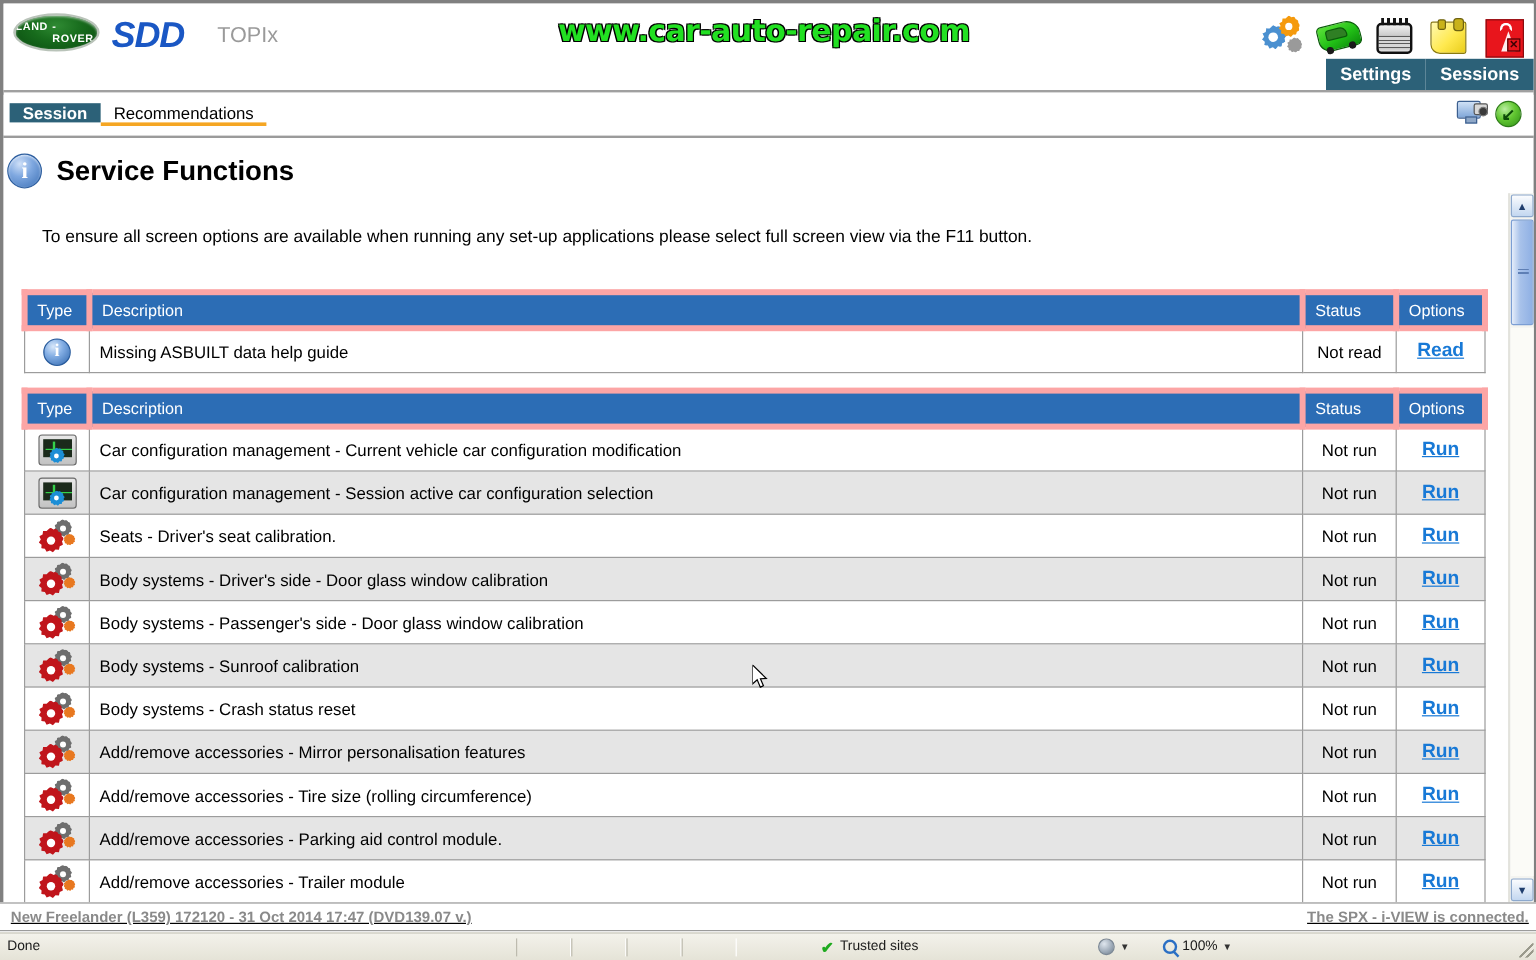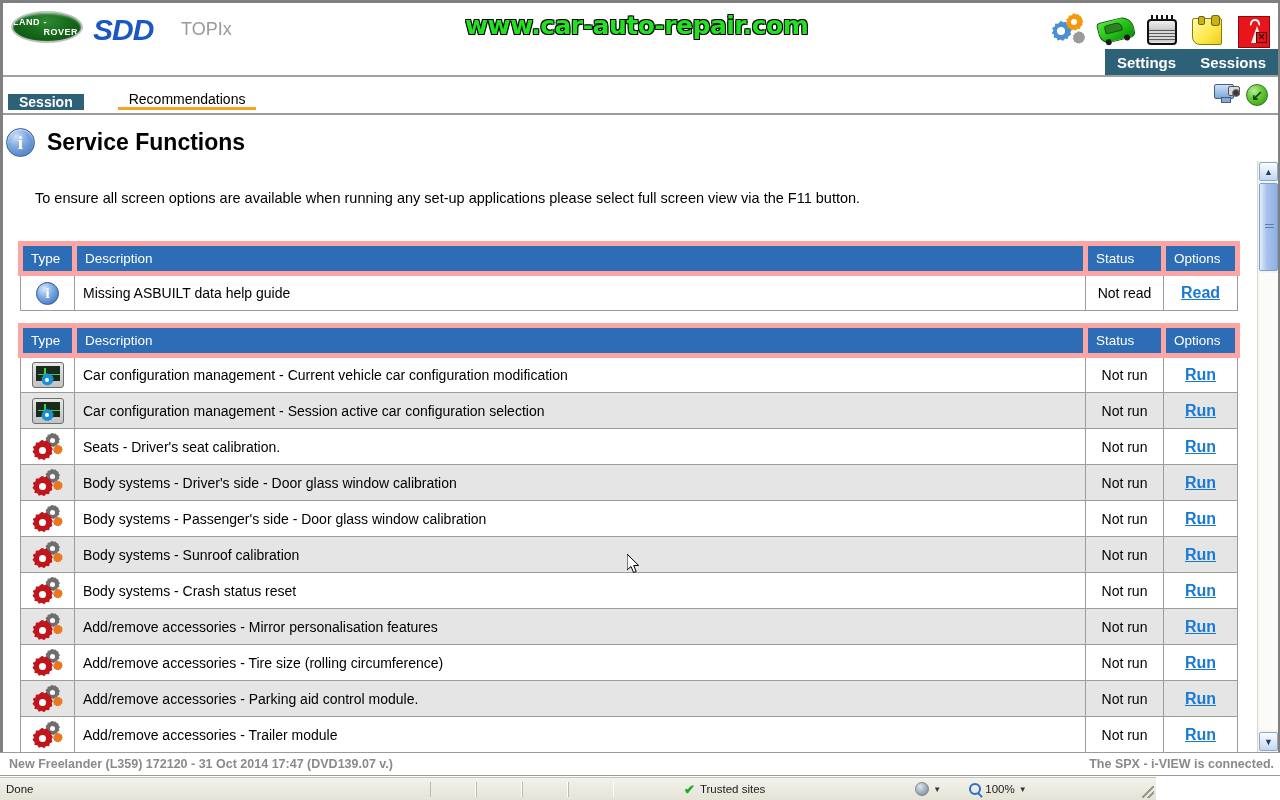--- a/index.html
+++ b/index.html
@@ -214,21 +214,21 @@
     position: absolute; left: 3px; top: 75px; width: 1275px; height: 2px;
     background: #a0a0a0;
   }
 
   
   .tabstrip {
     position: absolute; left: 3px; top: 79px;
     width: 1275px; height: 34px;
     background: #ffffff;
   }
-  .tabs { position: absolute; left: 5px; top: 7px; display: flex; align-items: flex-end; height: 24px; gap: 34px; }
+  .tabs { position: absolute; left: 5px; top: 7px; display: flex; align-items: flex-start; height: 24px; }
   .tab {
     padding: 0 11px;
     display: flex; align-items: center;
     font-size: 14px; font-weight: bold;
     font-family: "Liberation Sans", sans-serif;
   }
   .tab.sel { background: #2c6178; color: #ffffff; }
   .tab.unsel {
     background: #ffffff; color: #000000;
     border-bottom: 3px solid #f5a623;
@@ -449,28 +449,29 @@
   }
 
   
   .vehicle-bar {
     position: absolute; left: 0; top: 752px; width: 1280px; height: 24px;
     background: #ffffff;
     border-top: 1px solid #9b9b9b;
     border-bottom: 1px solid #9b9b9b;
     display: flex; align-items: center; justify-content: space-between;
     padding: 0 6px 0 9px;
+    text-decoration: underline;
   }
   .vehicle-bar span {
     font-size: 12.5px; font-weight: bold; color: #8a8a8a;
     font-family: "Liberation Sans", sans-serif;
     white-space: nowrap;
   }
   .ie-status {
-    position: absolute; left: 0; top: 777px; width: 1156px; height: 23px;
+    position: absolute; left: 0; top: 777px; width: 1280px; height: 23px;
     background: linear-gradient(#f3f2eb,#e5e3d7);
     border-top: 1px solid #c4c2b4;
     display: flex; align-items: center;
     font-size: 11.5px; color: #1a1a1a;
     font-family: "Liberation Sans", sans-serif;
   }
   .ie-done { padding-left: 6px; width: 430px; }
   .ie-seg {
     height: 15px; border-left: 1px solid #bdbbae; border-right: 1px solid #ffffff;
     width: 46px;

